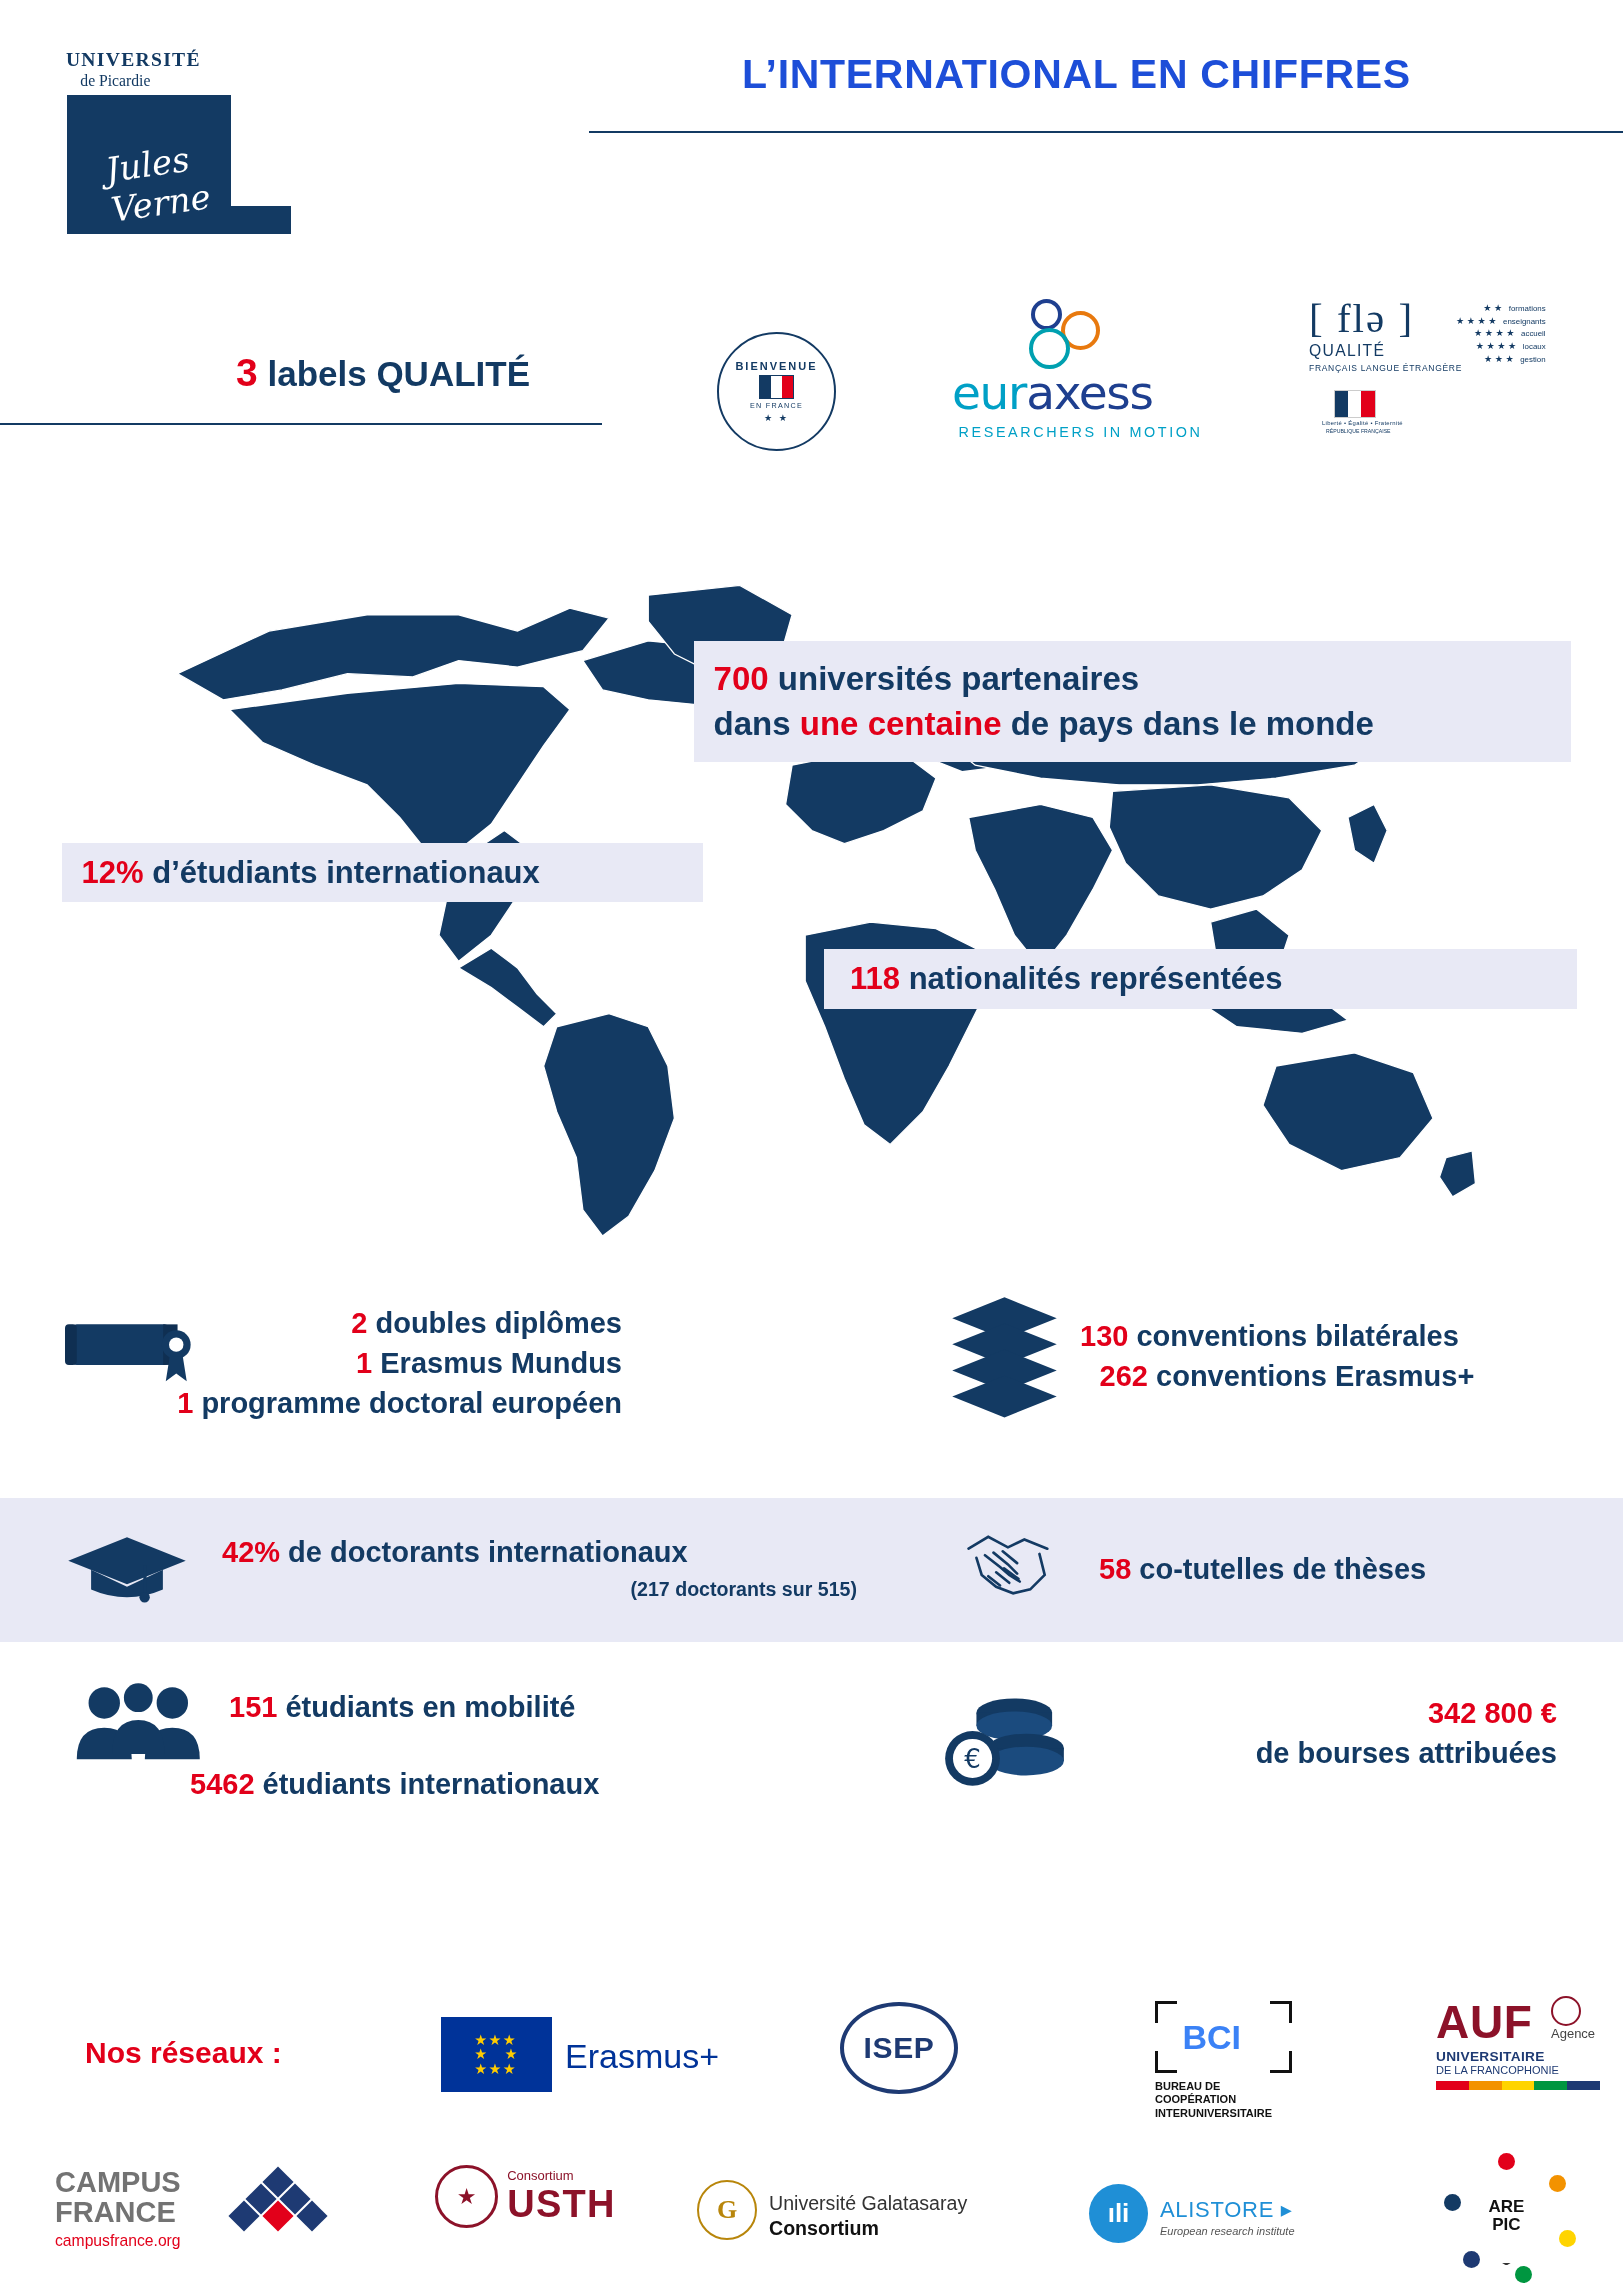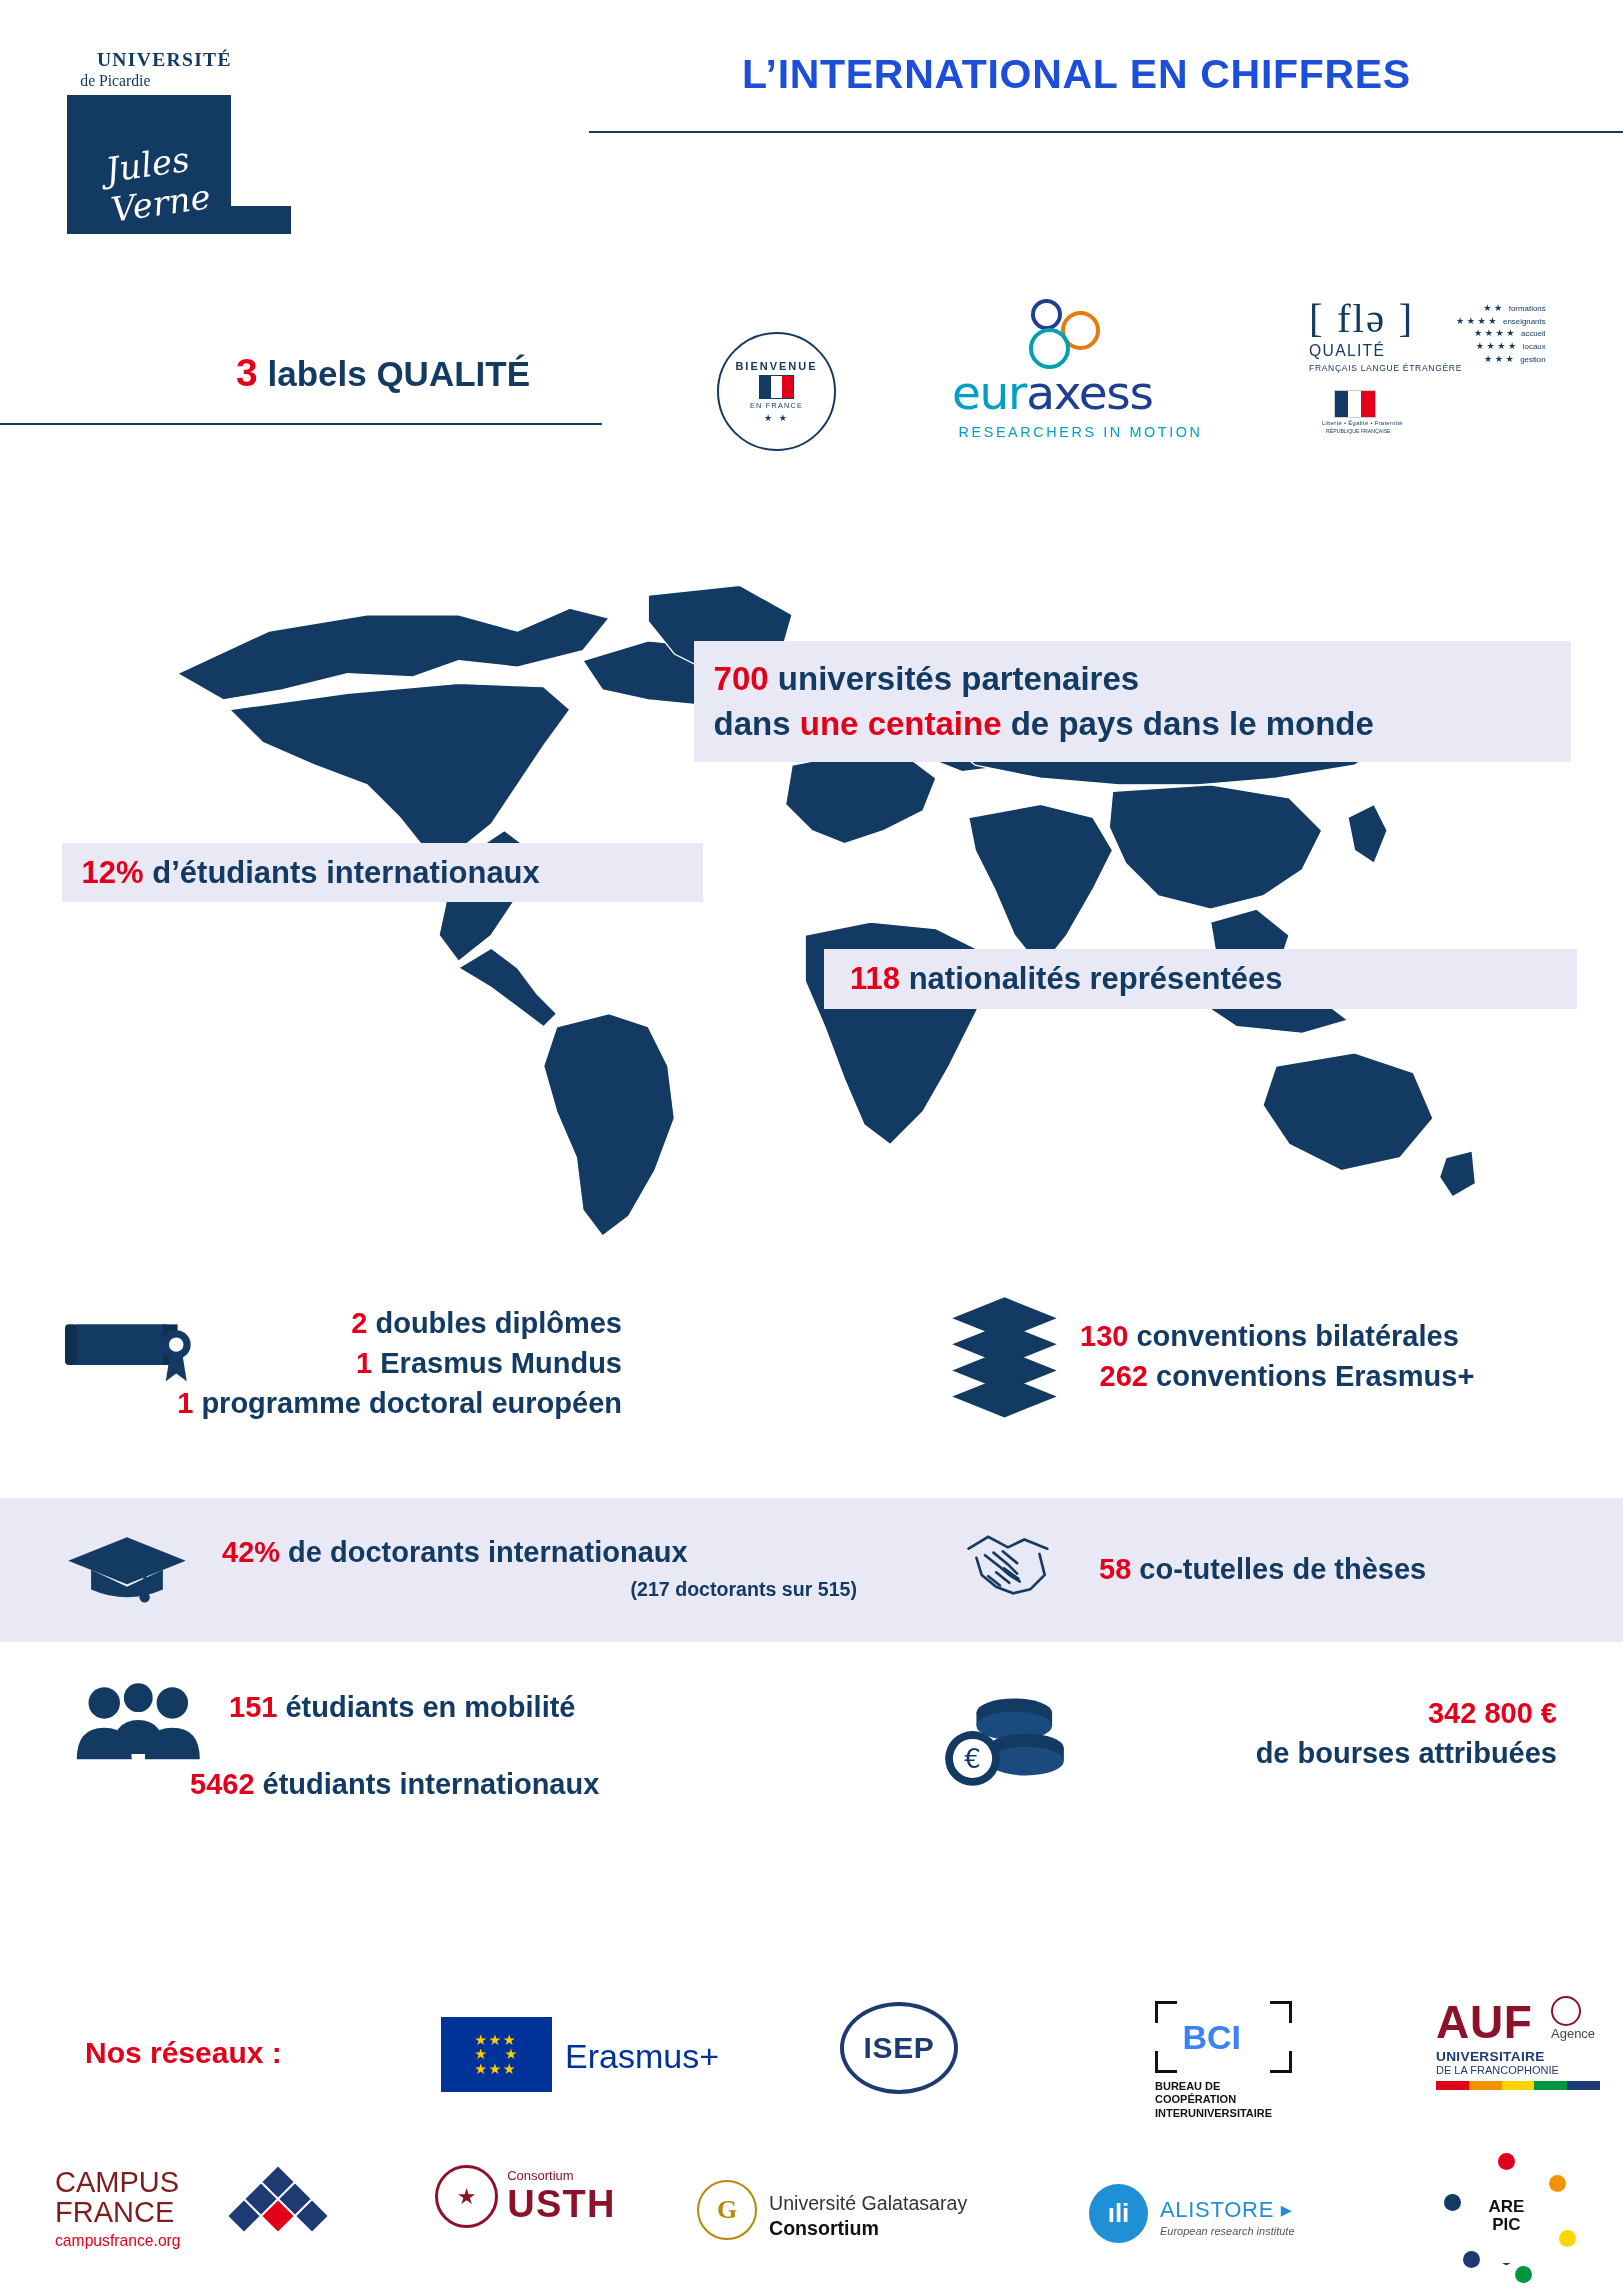--- a/index.html
+++ b/index.html
@@ -20,21 +20,21 @@
     top: 0; left: 0; width: 1623px; height: 275px;
   }
   #logo-upjv {
     position: absolute;
     left: 62px; top: 46px;
     width: 177px; height: 196px;
   }
   #logo-upjv .logo-top-line1 {
     position: absolute; top: 2.6px; left: 3.9px;
     font-size: 19.6px; font-weight: bold; letter-spacing: 1.3px;
-    color: #133A63; font-family: "Liberation Serif", serif; margin-left: 31px;
+    color: #133A63; font-family: "Liberation Serif", serif;
   }
   #logo-upjv .logo-top-line2 {
     position: absolute; top: 26px; left: 18.3px;
     font-size: 15.7px; color: #133A63; font-family: "Liberation Serif", serif;
   }
   #logo-upjv .logo-box {
     position: absolute; top: 49px; left: 5.2px;
     width: 164px; height: 139px;
     background: #133A63;
   }
@@ -223,21 +223,21 @@
   #net-auf .agence { position: absolute; left: 115px; top: 31px; font-size: 13px; color: #444; }
   #net-auf .globe {
     position: absolute; left: 115px; top: 1.3px; width: 30px; height: 30px;
     border: 2px solid #8C1229; border-radius: 50%;
   }
   #net-auf .bar { margin-top: 5.2px; width: 164px; height: 8.5px;
     background: linear-gradient(to right,#E2001A 0 20%,#F39200 20% 40%,#FFD400 40% 60%,#009640 60% 80%,#1E3A73 80% 100%); }
 
   
   #net-campus { left: 39px; top: 230px; width: 275px; height: 98px; }
-  #net-campus .cf1 { font-size: 29px; font-weight: normal; color: #7f1d1d; line-height: 1.05; }
+  #net-campus .cf1 { font-size: 29px; font-weight: bold; color: #737373; line-height: 1.05; }
   #net-campus .cf-url { font-size: 15.7px; color: #E2001A; margin-top: 3.9px; }
   #net-campus .diamonds { position: absolute; left: 178px; top: 3.9px; }
   #net-campus .dm { position: absolute; width: 22px; height: 22px; transform: rotate(45deg); }
 
   
   #net-usth { left: 419px; top: 228px; width: 222px; height: 105px; }
   #net-usth .seal {
     width: 63px; height: 63px; border: 3.3px solid #8C1229; border-radius: 50%;
     display:flex; align-items:center; justify-content:center; color:#8C1229; font-size:22px;
   }

